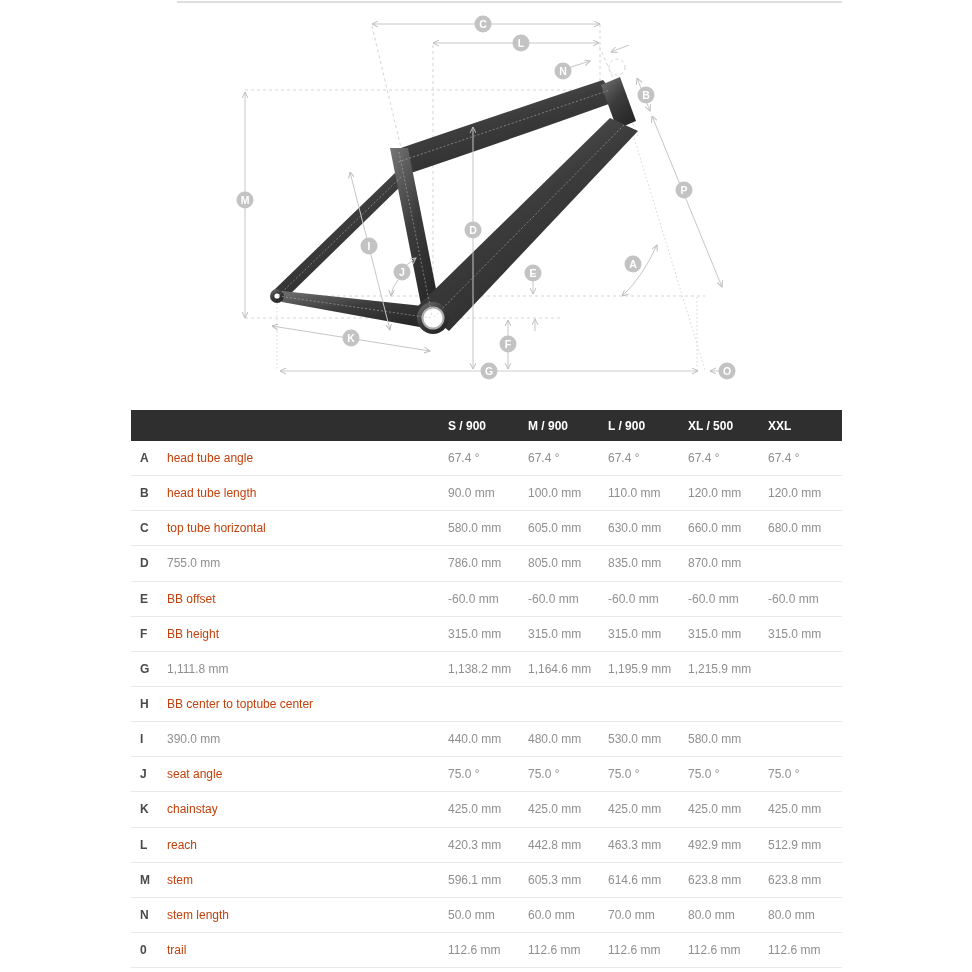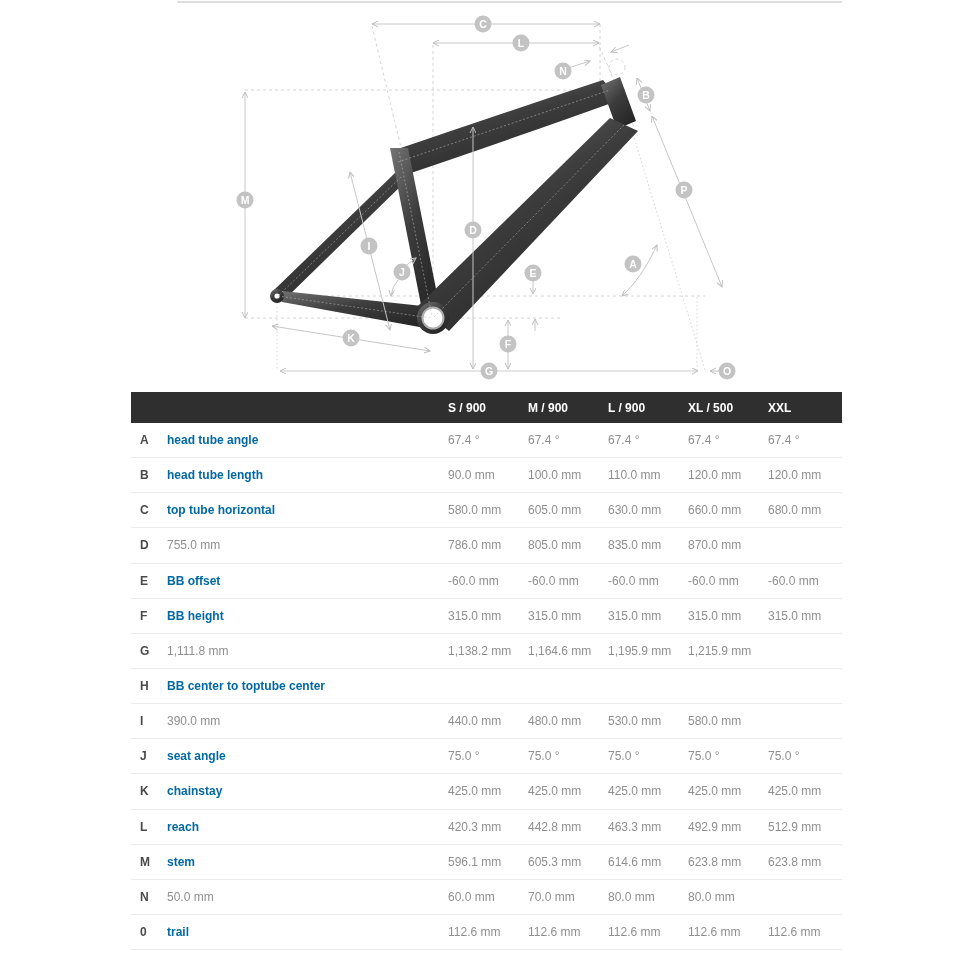--- a/index.html
+++ b/index.html
@@ -7,26 +7,26 @@
        font-family:"Liberation Sans","DejaVu Sans",sans-serif;}
   .diagram{position:absolute;left:0;top:0;}
   .badge circle{fill:#c3c3c3;}
   .badge text{fill:#ffffff;font-size:10.5px;font-weight:bold;text-anchor:middle;
               font-family:"Liberation Sans","DejaVu Sans",sans-serif;}
   .dim{stroke:#c6c6c6;stroke-width:1;fill:none;}
   .grnd{stroke:#cdcdcd;}
   .dash{stroke:#d4d4d4;stroke-width:1;fill:none;stroke-dasharray:3 3;}
   .dot{stroke:#d6d6d6;stroke-width:1;fill:none;stroke-dasharray:1.5 2.5;}
   .cl{stroke:#b9b9b9;stroke-width:1;fill:none;stroke-dasharray:2 2;opacity:.55;}
-  .geo-table{position:absolute;left:131px;top:392px;width:711px;}
+  .geo-table{position:absolute;left:131px;top:410px;width:711px;}
   .grid{display:grid;grid-template-columns:36px 281px 80px 80px 80px 80px 1fr;align-items:center;}
   .ghead{height:31px;background:#2f2f2f;color:#fff;font-size:12px;font-weight:bold;}
   .grow{height:34.15px;border-bottom:1px solid #eaeaea;font-size:12px;}
   .c-letter{padding-left:9px;font-weight:bold;color:#4a4a4a;}
-  .c-name{font-weight:bold;color:#0369a1;}
+  .c-name{font-weight:normal;color:#c2410c;}
   .c-val{color:#8f8f8f;}
   .ghead .c-val{color:#fff;}
 </style>
 </head>
 <body>
 
 <svg class="diagram" width="972" height="392" viewBox="0 0 972 392">
   <defs>
     <linearGradient id="tg" x1="0" y1="0" x2="0.7" y2="1">
       <stop offset="0" stop-color="#757575"></stop>
@@ -278,20 +278,21 @@
         <div class="c-letter">M</div>
         <div class="c-name">stem</div>
         <div class="c-val">596.1 mm</div>
         <div class="c-val">605.3 mm</div>
         <div class="c-val">614.6 mm</div>
         <div class="c-val">623.8 mm</div>
         <div class="c-val">623.8 mm</div>
       </div>
       <div class="grid grow">
         <div class="c-letter">N</div>
+        <div class="c-name">stem length</div>
         <div class="c-val">50.0 mm</div>
         <div class="c-val">60.0 mm</div>
         <div class="c-val">70.0 mm</div>
         <div class="c-val">80.0 mm</div>
         <div class="c-val">80.0 mm</div>
       </div>
       <div class="grid grow">
         <div class="c-letter">0</div>
         <div class="c-name">trail</div>
         <div class="c-val">112.6 mm</div>

